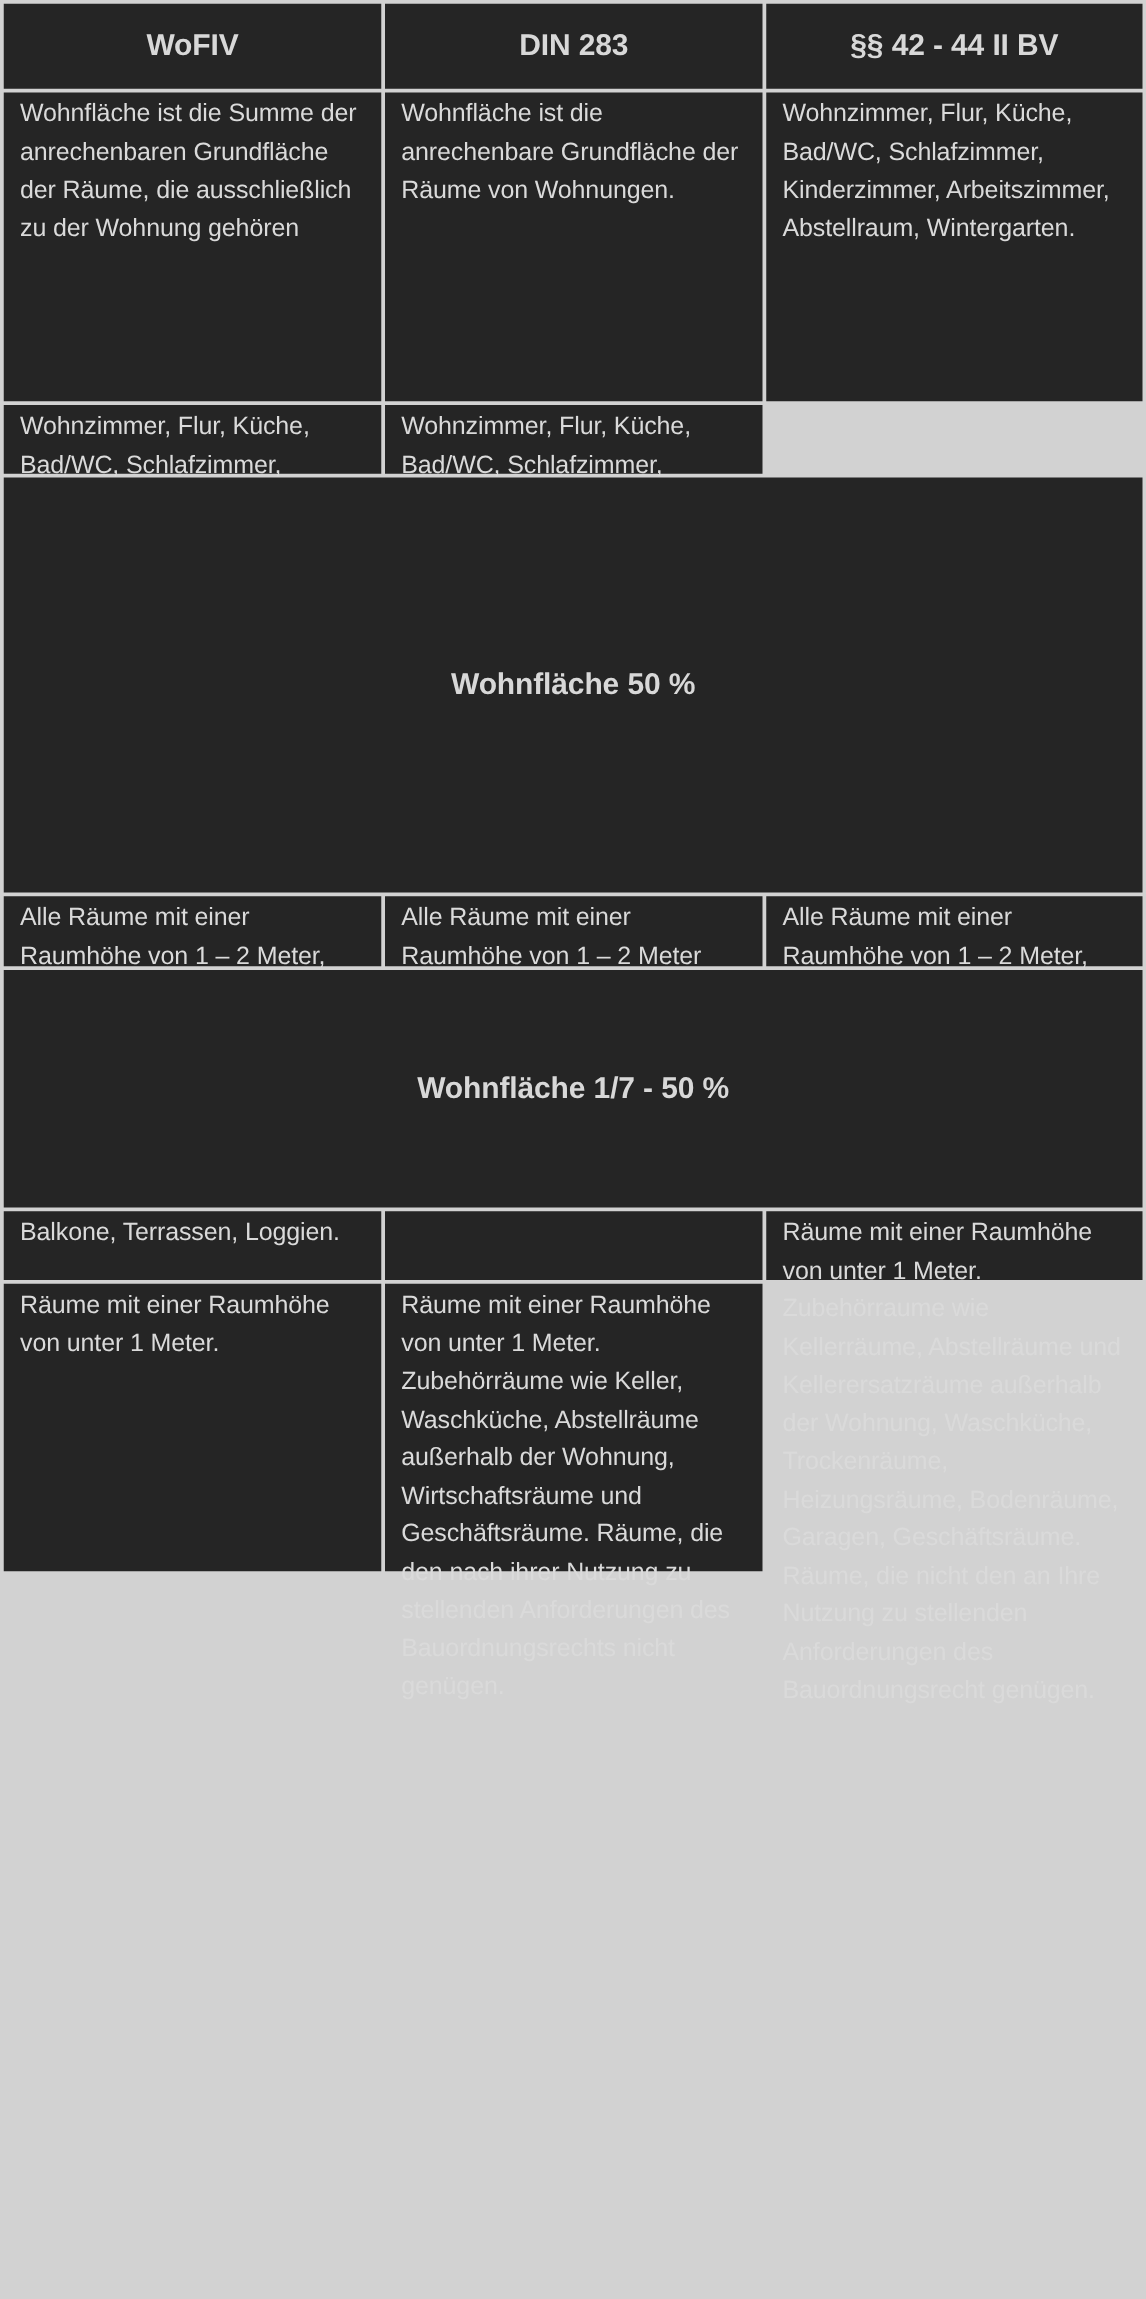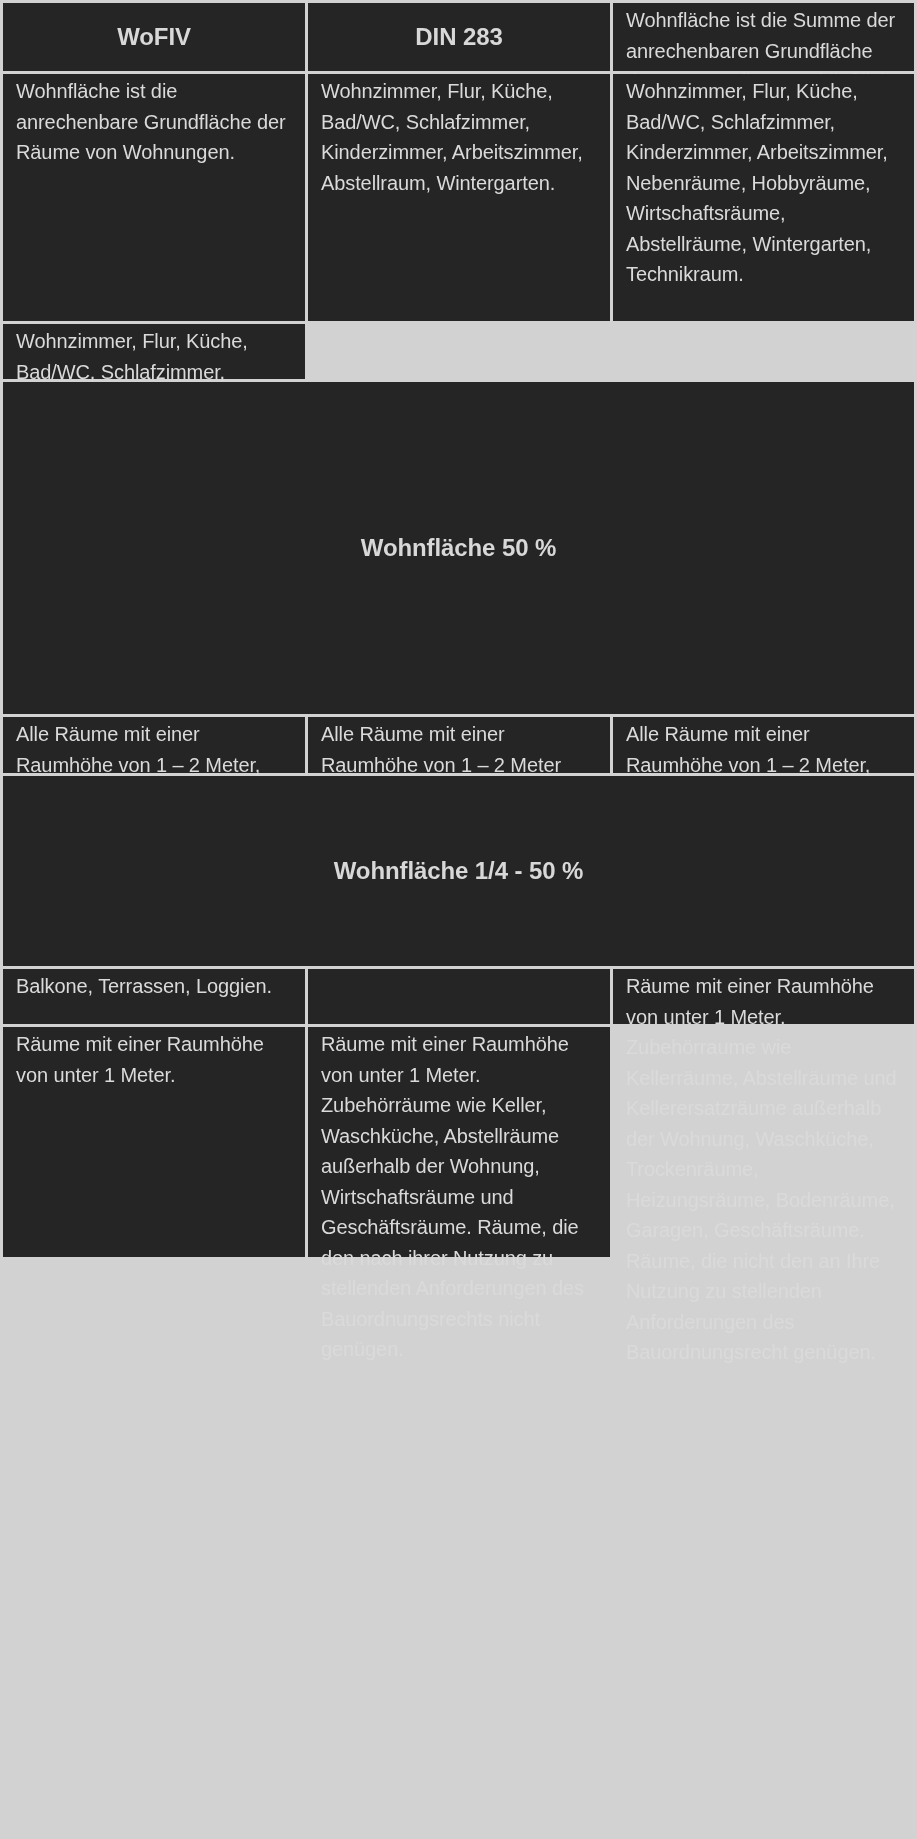--- a/index.html
+++ b/index.html
@@ -53,34 +53,35 @@
     }
   </style>
 </head>
 <body>
 
 <div class="table">
   <div class="grid">
 
     <div class="cell head">WoFIV</div>
     <div class="cell head">DIN 283</div>
+    <div class="cell head">§§ 42 - 44 II BV</div>
 
     <div class="cell">Wohnfläche ist die Summe der anrechenbaren Grundfläche der Räume, die ausschließlich zu der Wohnung gehören</div>
     <div class="cell">Wohnfläche ist die anrechenbare Grundfläche der Räume von Wohnungen.</div>
 
     <div class="cell">Wohnzimmer, Flur, Küche, Bad/WC, Schlafzimmer, Kinderzimmer, Arbeitszimmer, Abstellraum, Wintergarten.</div>
     <div class="cell">Wohnzimmer, Flur, Küche, Bad/WC, Schlafzimmer, Kinderzimmer, Arbeitszimmer, Nebenräume, Hobbyräume, Wirtschaftsräume, Abstellräume, Wintergarten, Technikraum.</div>
     <div class="cell">Wohnzimmer, Flur, Küche, Bad/WC, Schlafzimmer, Kinderzimmer, Arbeitszimmer, Abstellraum, Nebenräume, Wintergarten.</div>
 
     <div class="cell head section">Wohnfläche 50 %</div>
     <div class="cell">Alle Räume mit einer Raumhöhe von 1 – 2 Meter, Terrassen, Balkone, Loggien.</div>
     <div class="cell">Alle Räume mit einer Raumhöhe von 1 – 2 Meter und nicht ausreichend beheizbaren Wintergärten.</div>
     <div class="cell">Alle Räume mit einer Raumhöhe von 1 – 2 Meter, Terrassen, Balkone, Loggien Wintergärten, Schwimmbädern.</div>
 
-    <div class="cell head section">Wohnfläche 1/4 - 50 %</div>
+    <div class="cell head section">Wohnfläche 1/7 - 50 %</div>
     <div class="cell">Balkone, Terrassen, Loggien.
 
 Inwieweit eine Fläche zu ¼ oder zu 50 % angesetzt werden muss, lässt die Verordnung offen.</div>
     <div class="cell"></div>
 
     <div class="cell">Räume mit einer Raumhöhe von unter 1 Meter. Zubehörraume wie Kellerräume, Abstellräume und Kellerersatzräume außerhalb der Wohnung, Waschküche, Trockenräume, Heizungsräume, Bodenräume, Garagen, Geschäftsräume. Räume, die nicht den an Ihre Nutzung zu stellenden Anforderungen des Bauordnungsrecht genügen.</div>
     <div class="cell">Räume mit einer Raumhöhe von unter 1 Meter.</div>
     <div class="cell">Räume mit einer Raumhöhe von unter 1 Meter. Zubehörräume wie Keller, Waschküche, Abstellräume außerhalb der Wohnung, Wirtschaftsräume und Geschäftsräume. Räume, die den nach ihrer Nutzung zu stellenden Anforderungen des Bauordnungsrechts nicht genügen.</div>
   </div>
 </div>

